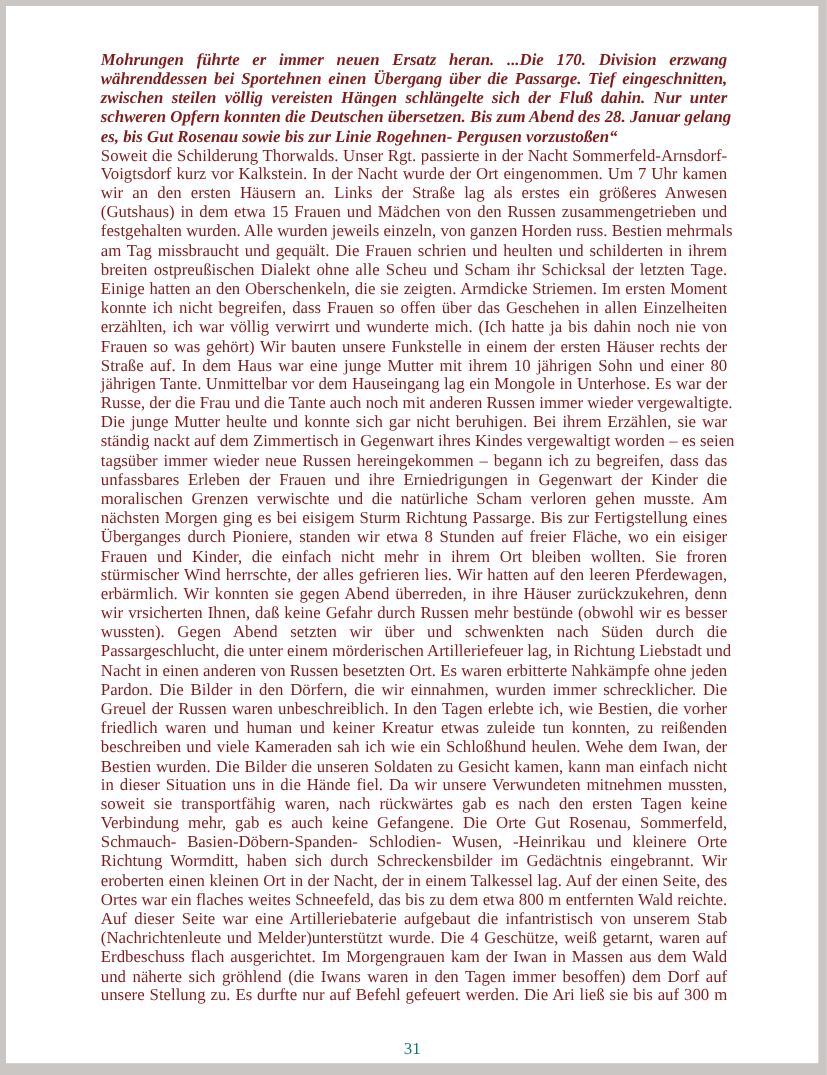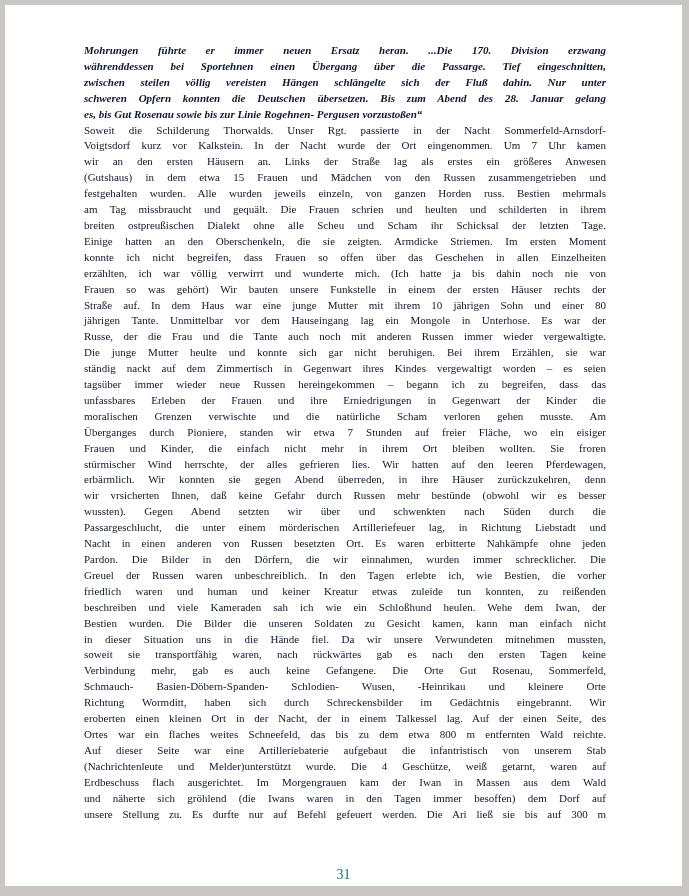--- a/index.html
+++ b/index.html
@@ -6,21 +6,21 @@
   body {
     width: 689px; height: 896px; background: #c9c6c4; position: relative; overflow: hidden;
   }
   .page {
     position: absolute; left: 5px; top: 5px; width: 677px; height: 881px;
     background: #ffffff;
   }
   .text {
     position: absolute; left: 79px; top: 38px; width: 522px;
     font-family: "Liberation Serif", "DejaVu Serif", serif;
-    font-size: 11px; line-height: 15.92px; color: #0f172a;
+    font-size: 14px; line-height: 15.92px; color: #7f1d1d;
   }
   .line {
     display: block; white-space: nowrap; text-align: justify; text-align-last: justify;
     height: 15.92px;
   }
   .line.last { text-align-last: left; }
   .bold { font-weight: bold; font-style: italic; }
   .pagenum {
     position: absolute; left: 0; width: 677px; top: 862px; text-align: center;
     font-family: "Liberation Serif", "DejaVu Serif", serif; font-size: 14px; color: #0f766e;
@@ -51,21 +51,22 @@
         <span class="line">erzählten, ich war völlig verwirrt und wunderte mich. (Ich hatte ja bis dahin noch nie von</span>
         <span class="line">Frauen so was gehört) Wir bauten unsere Funkstelle in einem der ersten Häuser rechts der</span>
         <span class="line">Straße auf. In dem Haus war eine junge Mutter mit ihrem 10 jährigen Sohn und einer 80</span>
         <span class="line">jährigen Tante. Unmittelbar vor dem Hauseingang lag ein Mongole in Unterhose. Es war der</span>
         <span class="line">Russe, der die Frau und die Tante auch noch mit anderen Russen immer wieder vergewaltigte.</span>
         <span class="line">Die junge Mutter heulte und konnte sich gar nicht beruhigen. Bei ihrem Erzählen, sie war</span>
         <span class="line">ständig nackt auf dem Zimmertisch in Gegenwart ihres Kindes vergewaltigt worden – es seien</span>
         <span class="line">tagsüber immer wieder neue Russen hereingekommen – begann ich zu begreifen, dass das</span>
         <span class="line">unfassbares Erleben der Frauen und ihre Erniedrigungen in Gegenwart der Kinder die</span>
         <span class="line">moralischen Grenzen verwischte und die natürliche Scham verloren gehen musste. Am</span>
-        <span class="line">Überganges durch Pioniere, standen wir etwa 7 Stunden auf freier Fläche, wo ein eisiger</span>
+        <span class="line">nächsten Morgen ging es bei eisigem Sturm Richtung Passarge. Bis zur Fertigstellung eines</span>
+        <span class="line">Überganges durch Pioniere, standen wir etwa 8 Stunden auf freier Fläche, wo ein eisiger</span>
         <span class="line">Frauen und Kinder, die einfach nicht mehr in ihrem Ort bleiben wollten. Sie froren</span>
         <span class="line">stürmischer Wind herrschte, der alles gefrieren lies. Wir hatten auf den leeren Pferdewagen,</span>
         <span class="line">erbärmlich. Wir konnten sie gegen Abend überreden, in ihre Häuser zurückzukehren, denn</span>
         <span class="line">wir vrsicherten Ihnen, daß keine Gefahr durch Russen mehr bestünde (obwohl wir es besser</span>
         <span class="line">wussten). Gegen Abend setzten wir über und  schwenkten nach Süden durch die</span>
         <span class="line">Passargeschlucht, die unter einem mörderischen Artilleriefeuer lag, in Richtung Liebstadt und</span>
         <span class="line">Nacht in einen anderen von Russen besetzten Ort. Es waren erbitterte Nahkämpfe ohne jeden</span>
         <span class="line">Pardon. Die Bilder in den Dörfern, die wir einnahmen, wurden immer schrecklicher. Die</span>
         <span class="line">Greuel der Russen waren unbeschreiblich. In den Tagen erlebte ich, wie Bestien, die vorher</span>
         <span class="line">friedlich waren und human und keiner Kreatur etwas zuleide tun konnten, zu reißenden</span>

